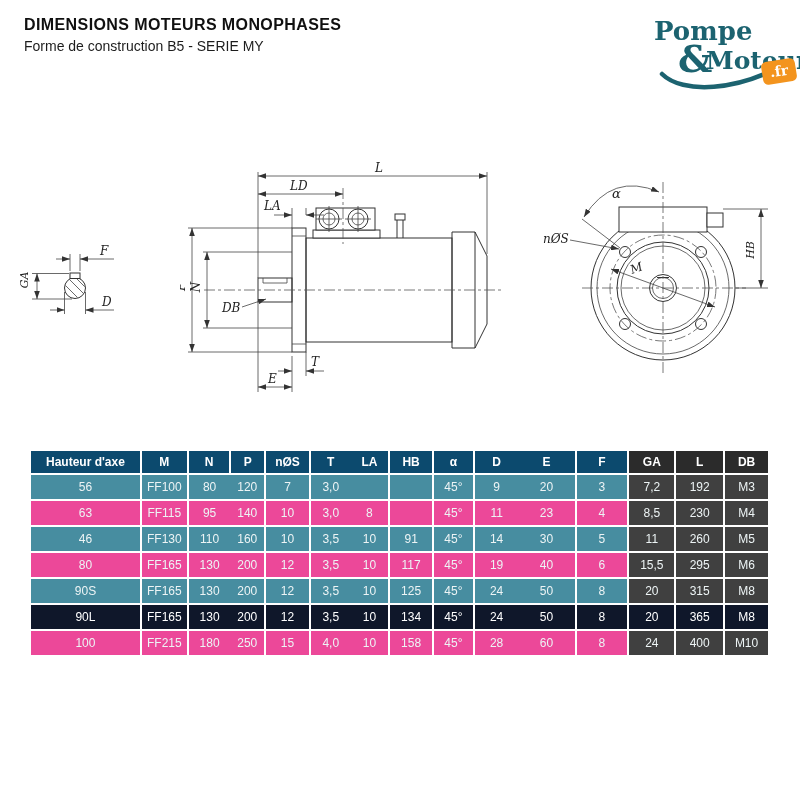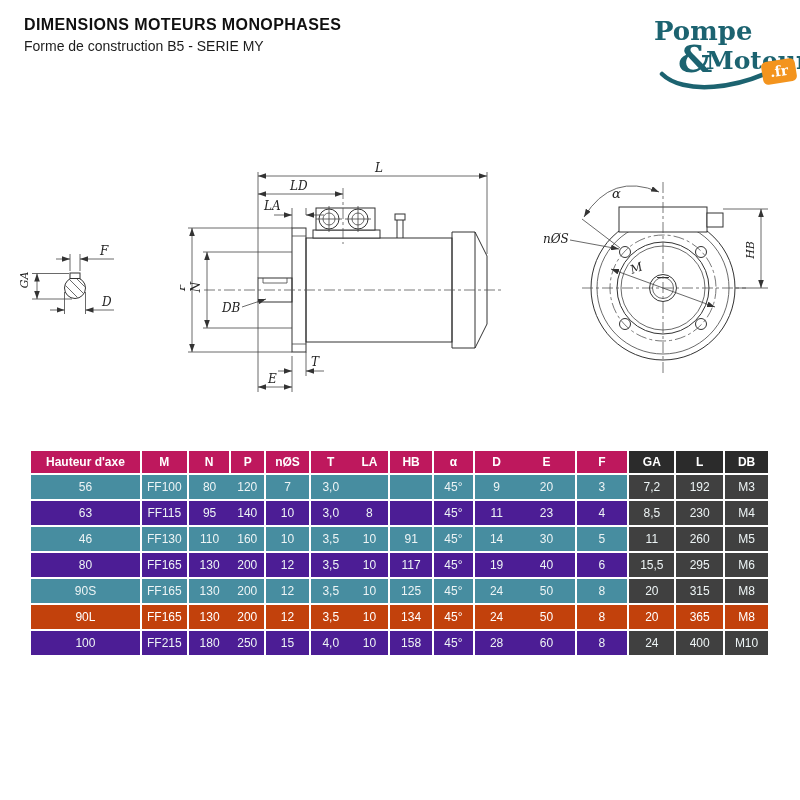--- a/index.html
+++ b/index.html
@@ -28,27 +28,27 @@
   .ln{stroke:#333;stroke-width:1;fill:none;}
   .thin{stroke:#444;stroke-width:.8;fill:none;}
   .cl{stroke:#555;stroke-width:.8;fill:none;stroke-dasharray:11 3 3 3;}
   .wf{fill:#ffffff;stroke:#333;stroke-width:1;}
 
   
   .tbl-wrap{position:absolute;left:31px;top:451px;}
   table{border-collapse:collapse;table-layout:fixed;width:739px;}
   th,td{border-right:2px solid #ffffff;border-bottom:2px solid #ffffff;
         text-align:center;vertical-align:middle;color:#fff;padding:0;overflow:hidden;white-space:nowrap;}
-  th{background:#be185d;height:22px;font-size:12px;font-weight:bold;}
+  th{background:#0c4a6e;height:22px;font-size:12px;font-weight:bold;}
   th.dark{background:#2B2B2B;}
   td{height:24px;font-size:12px;color:#EDF4F5;}
   tr.light td{background:#478DA0;margin-left:13px;}
-  tr.dark td{background:#4c1d95;}
+  tr.dark td{background:#ec4899;}
   tr.light td.dk,tr.dark td.dk{background:#404040;}
-  tr.hl td{background:#c2410c;color:#fff;}
+  tr.hl td{background:#0f172a;color:#fff;}
   .ngr{border-right:none !important;}
   col.c0{width:108px}col.c1{width:46px}col.c2{width:42px}col.c3{width:34px}col.c4{width:44px}
   col.c5{width:40px}col.c6{width:38px}col.c7{width:43px}col.c8{width:40px}col.c9{width:44px}
   col.c10{width:56px}col.c11{width:52px}col.c12{width:46px}col.c13{width:48px}col.c14{width:44px}
 </style>
 </head>
 <body>
 
 <div class="doc-header">
   <div class="doc-title">DIMENSIONS MOTEURS MONOPHASES</div>

